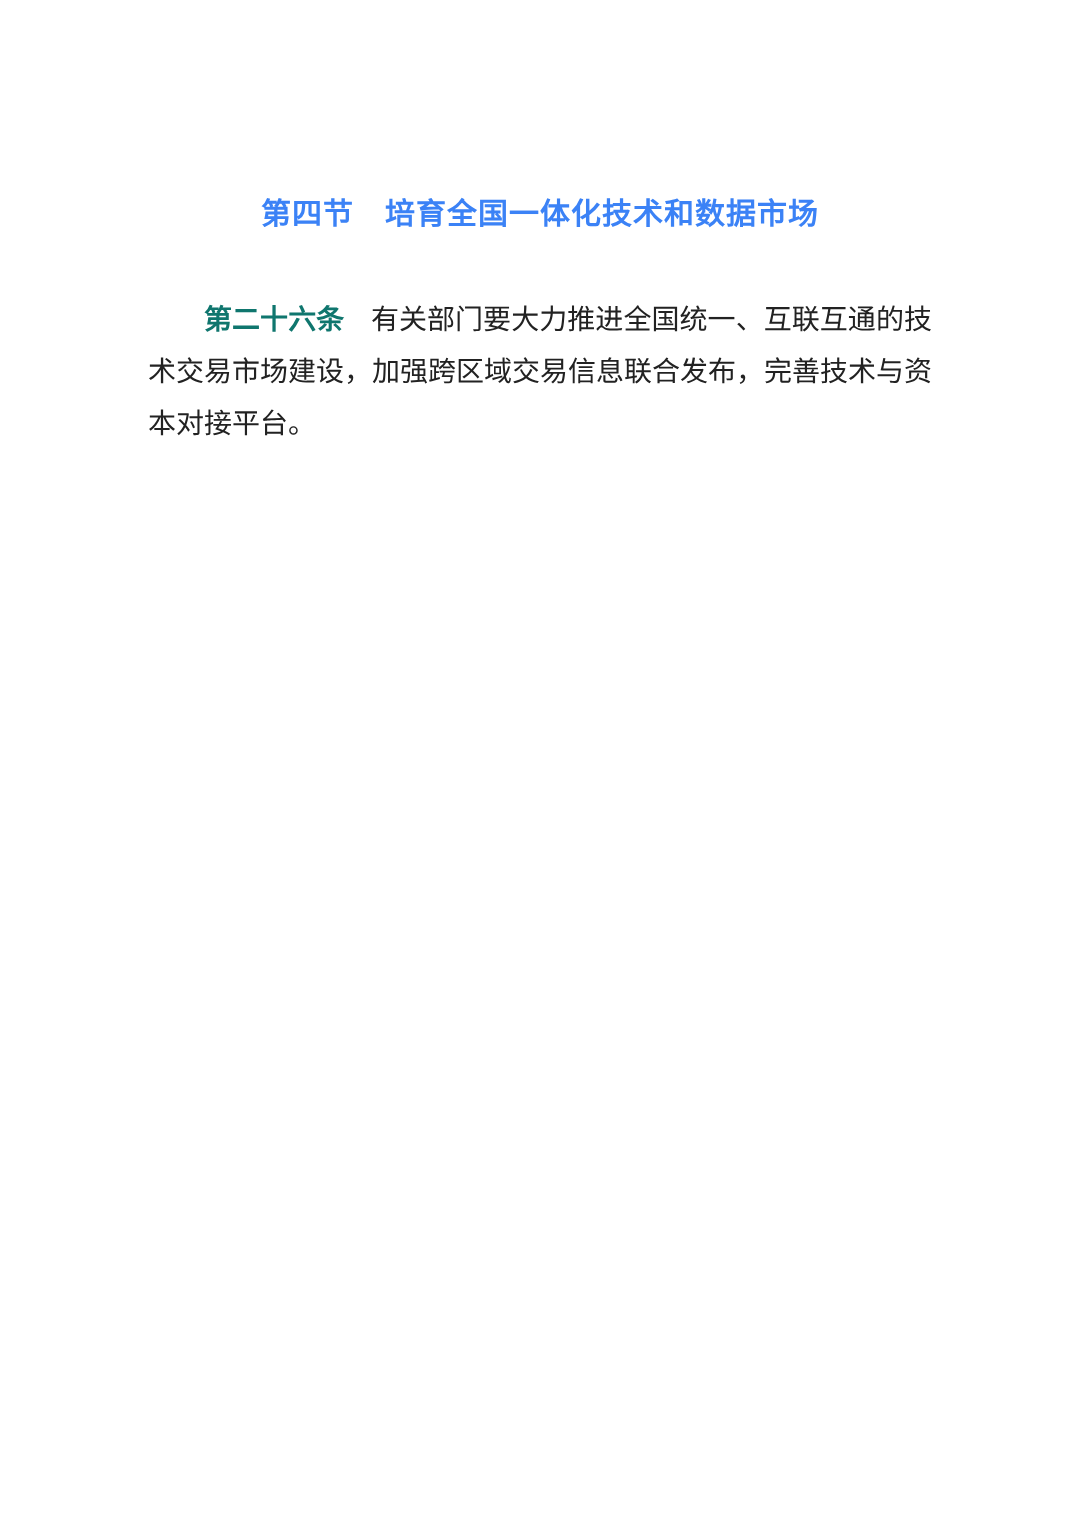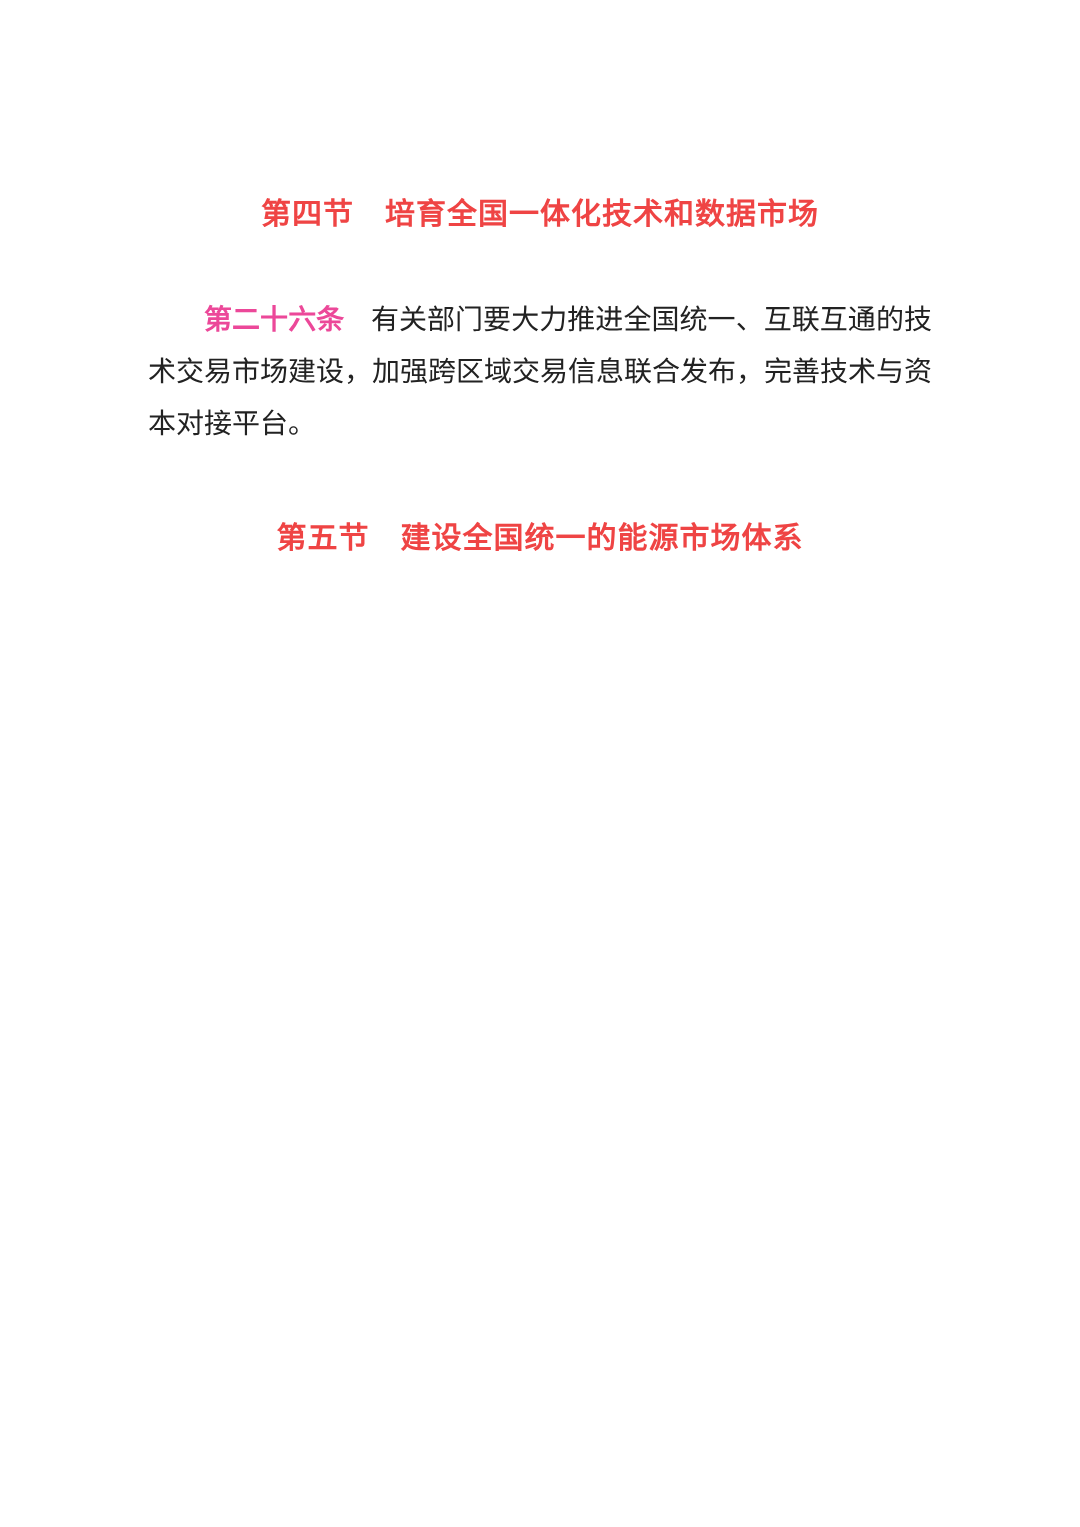--- a/index.html
+++ b/index.html
@@ -17,52 +17,51 @@
     width: 1080px;
     height: 1527px;
     padding: 196px 148px 0 148px;
     background: #ffffff;
   }
   .section-title {
     font-family: "Liberation Sans", sans-serif;
     font-weight: 700;
     font-size: 30px;
     line-height: 36px;
-    color: #ef4444;
+    color: #3b82f6;
     text-align: center;
     margin: 70px 0 62px 0;
     letter-spacing: 1px;
   }
   .section-title.first {
     margin-top: 0;
   }
   .article {
     font-family: "Liberation Serif", serif;
     font-size: 28px;
     line-height: 52px;
     color: #222222;
     text-align: justify;
     text-indent: 2em;
     margin: 0;
   }
   .article-num {
     font-family: "Liberation Sans", sans-serif;
     font-weight: 700;
-    color: #ec4899;
+    color: #0f766e;
     margin-right: 0.95em;
   }
 </style>
 </head>
 <body>
 
 <div class="page">
 
   <h2 class="section-title first">第四节　培育全国一体化技术和数据市场</h2>
 
   <p class="article"><strong class="article-num">第二十六条</strong><span>有关部门要大力推进全国统一、互联互通的技术交易市场建设，加强跨区域交易信息联合发布，完善技术与资本对接平台。</span></p>
 
 
-  <h2 class="section-title">第五节　建设全国统一的能源市场体系</h2>
 
 
 
 
 </div>
 
 </body></html>

